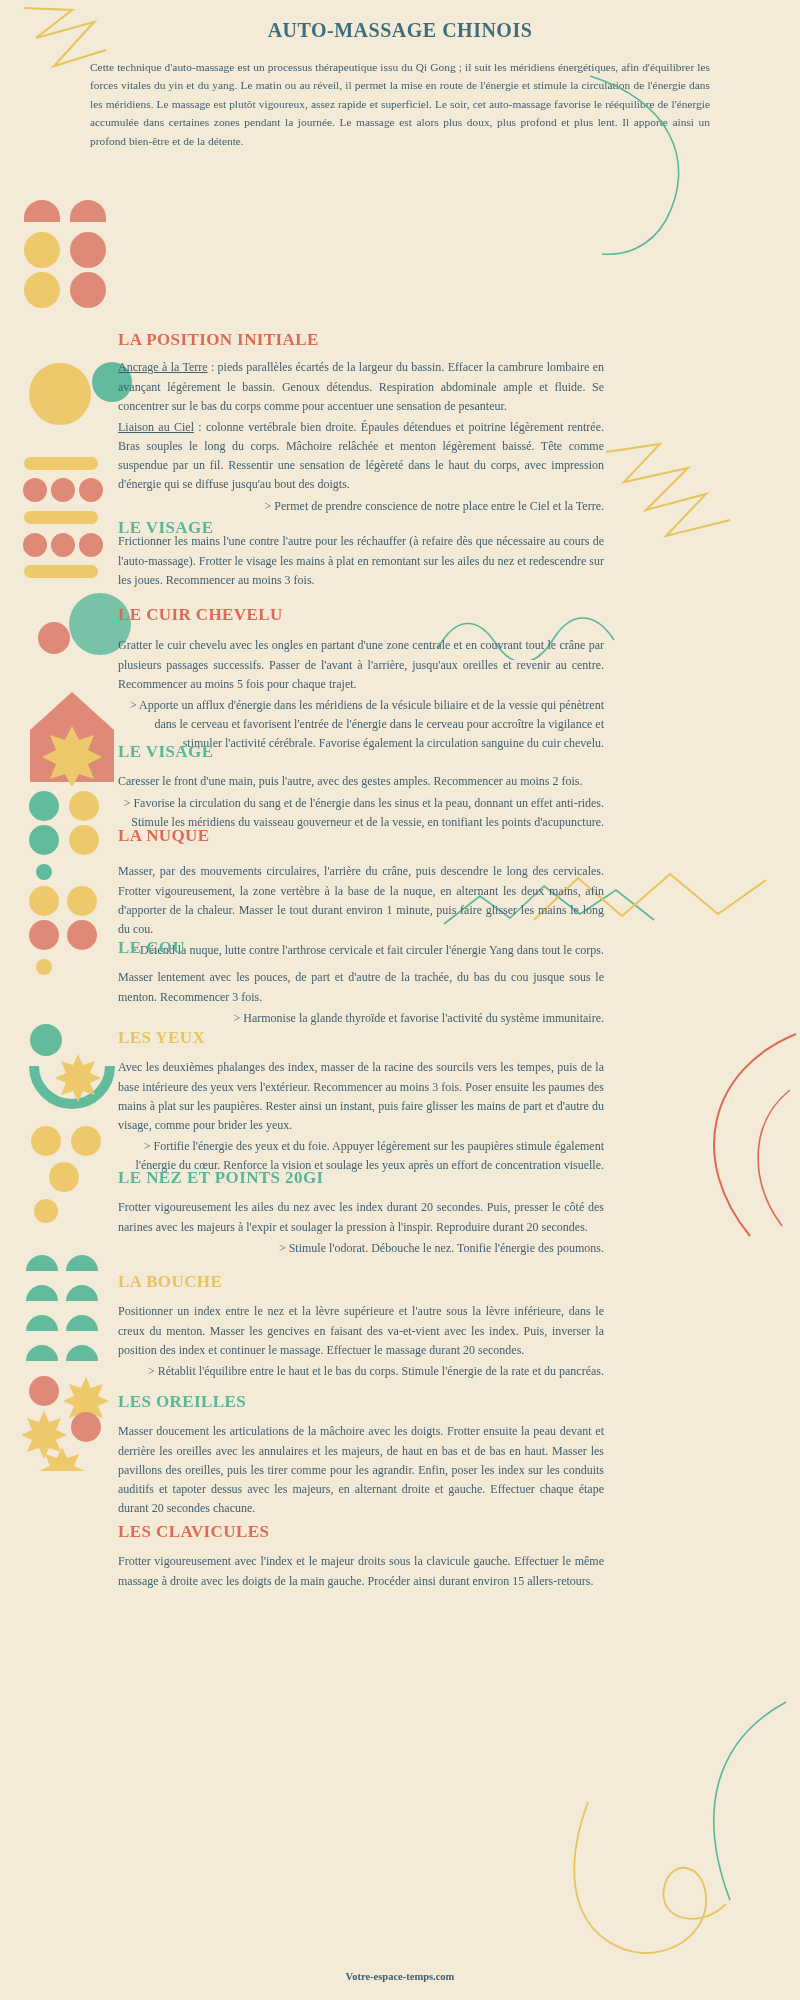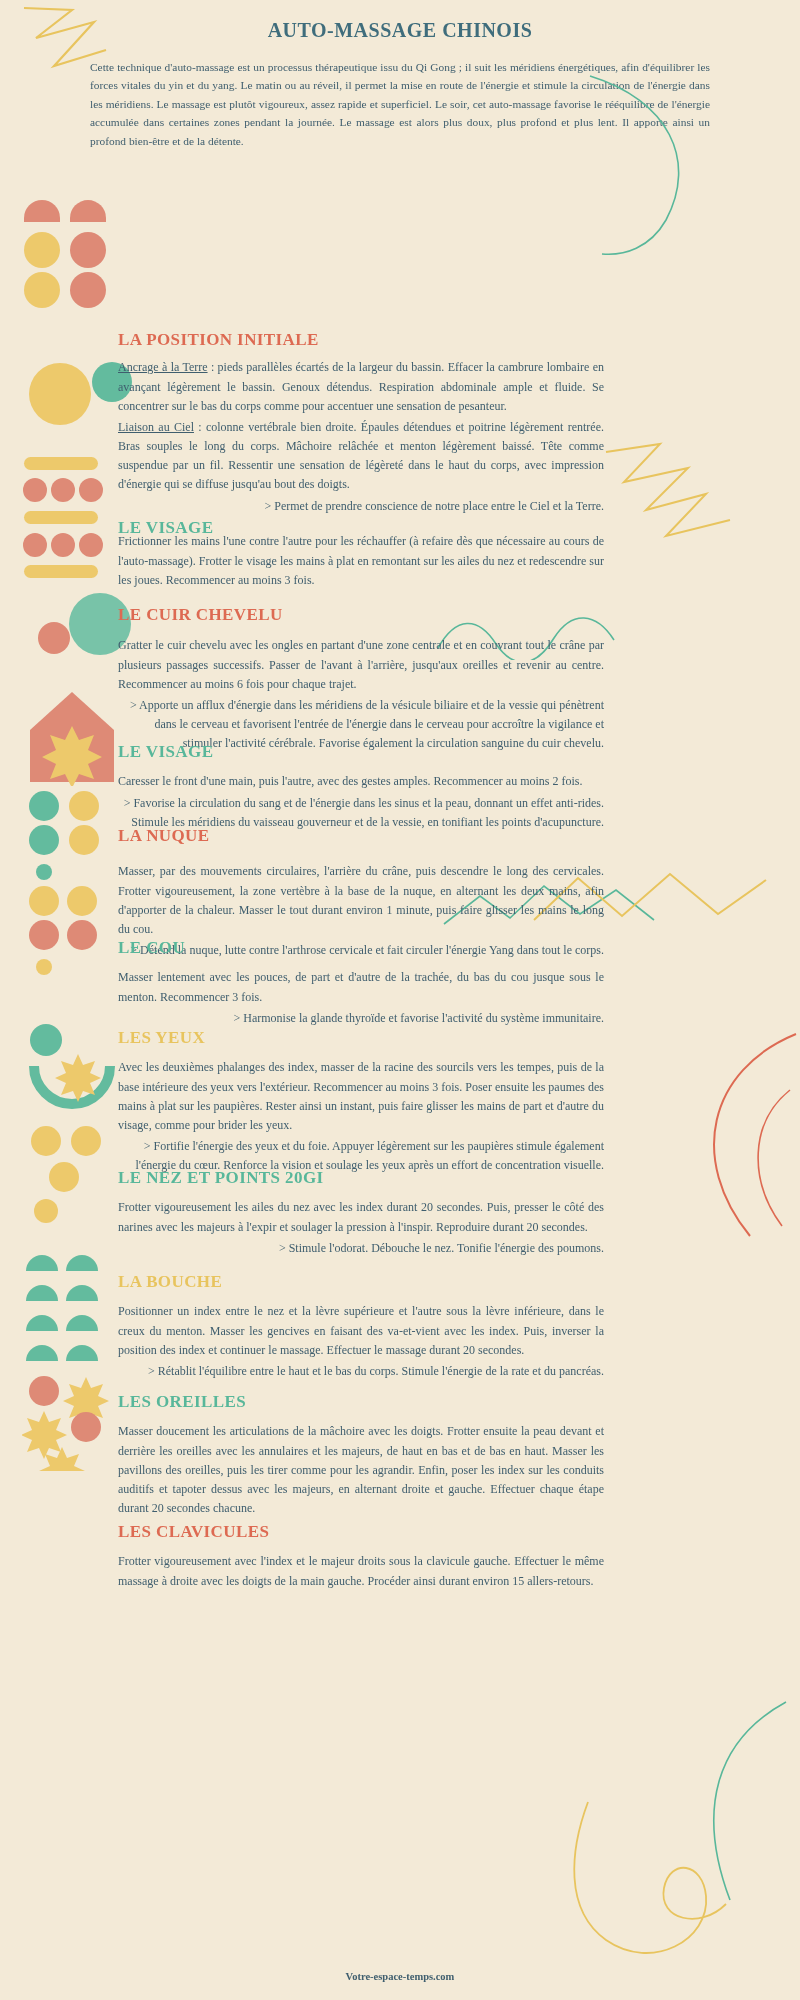--- a/index.html
+++ b/index.html
@@ -225,21 +225,21 @@
   <div class="section">
     <h2 class="sec-title c-green" style="left:118px;top:368px;">LE VISAGE</h2>
     <div class="sec-body" style="top:382px;width:486px;">
       <p>Frictionner les mains l'une contre l'autre pour les réchauffer (à refaire dès que nécessaire au cours de l'auto-massage). Frotter le visage les mains à plat en remontant sur les ailes du nez et redescendre sur les joues. Recommencer au moins 3 fois.</p>
     </div>
   </div>
 
   <div class="section">
     <h2 class="sec-title c-red" style="left:118px;top:455px;">LE CUIR CHEVELU</h2>
     <div class="sec-body" style="top:486px;width:486px;">
-      <p>Gratter le cuir chevelu avec les ongles en partant d'une zone centrale et en couvrant tout le crâne par plusieurs passages successifs. Passer de l'avant à l'arrière, jusqu'aux oreilles et revenir au centre. Recommencer au moins 6 fois pour chaque trajet.</p>
+      <p>Gratter le cuir chevelu avec les ongles en partant d'une zone centrale et en couvrant tout le crâne par plusieurs passages successifs. Passer de l'avant à l'arrière, jusqu'aux oreilles et revenir au centre. Recommencer au moins 5 fois pour chaque trajet.</p>
       <p class="center">&gt; Apporte un afflux d'énergie dans les méridiens de la vésicule biliaire et de la vessie qui pénètrent dans le cerveau et favorisent l'entrée de l'énergie dans le cerveau pour accroître la vigilance et stimuler l'activité cérébrale. Favorise également la circulation sanguine du cuir chevelu.</p>
     </div>
   </div>
 
   <div class="section">
     <h2 class="sec-title c-green" style="left:118px;top:592px;">LE VISAGE</h2>
     <div class="sec-body" style="top:622px;width:486px;">
       <p>Caresser le front d'une main, puis l'autre, avec des gestes amples. Recommencer au moins 2 fois.</p>
       <p class="center">&gt; Favorise la circulation du sang et de l'énergie dans les sinus et la peau, donnant un effet anti-rides. Stimule les méridiens du vaisseau gouverneur et de la vessie, en tonifiant les points d'acupuncture.</p>
     </div>

